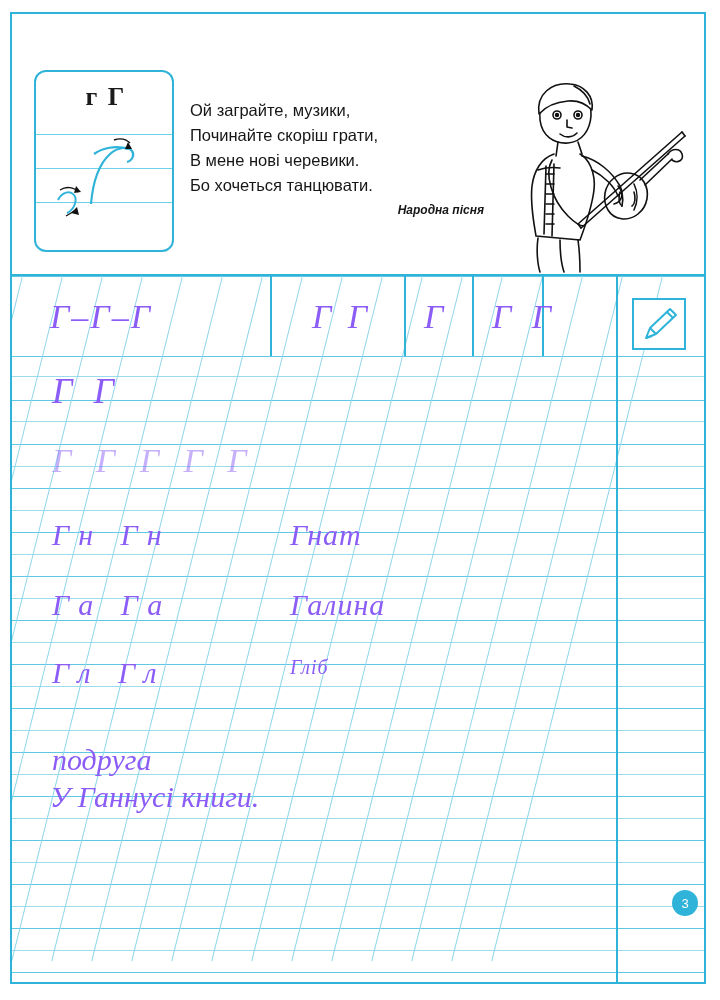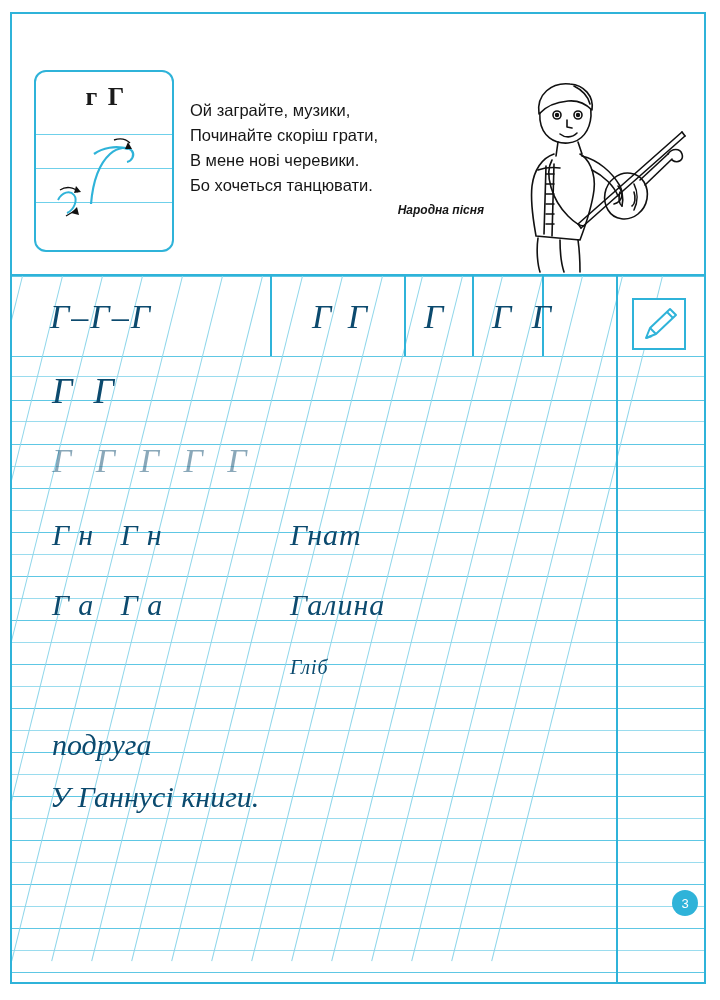--- a/index.html
+++ b/index.html
@@ -37,21 +37,21 @@
   .vline-right{position:absolute;top:0;width:2px;height:706px;background:#2fb3d9;}
 
   .cell{position:absolute;font-family:"Liberation Serif",serif;}
 
   
   .pencilbox{position:absolute;left:620px;top:22px;width:54px;height:52px;background:#fff;border:2px solid #2fb3d9;box-sizing:border-box;}
 
   
   .pagenum{position:absolute;right:22px;bottom:84px;width:26px;height:26px;border-radius:50%;background:#2fb3d9;color:#fff;font-size:13px;display:flex;align-items:center;justify-content:center;font-family:"Liberation Sans",sans-serif;}
 
-  .hand{font-family:"Liberation Serif",serif;font-style:italic;color:#0c4a6e;}
+  .hand{font-family:"Liberation Serif",serif;font-style:italic;color:#8b5cf6;}
 </style>
 </head>
 <body>
 
 <div class="page">
 
   <div class="frame"></div>
 
   <div class="header">
 
@@ -218,23 +218,24 @@
     <div class="cell hand" style="left:40px;top:94px;font-size:36px;letter-spacing:6px;">Г Г</div>
 
     <div class="cell hand" style="left:40px;top:166px;font-size:34px;letter-spacing:8px;opacity:.48;">Г Г Г Г Г</div>
 
     <div class="cell hand" style="left:40px;top:242px;font-size:30px;letter-spacing:10px;">Гн Гн</div>
     <div class="cell hand" style="left:278px;top:242px;font-size:30px;letter-spacing:1px;">Гнат</div>
 
     <div class="cell hand" style="left:40px;top:312px;font-size:30px;letter-spacing:10px;">Га Га</div>
     <div class="cell hand" style="left:278px;top:312px;font-size:30px;letter-spacing:1px;">Галина</div>
 
+    <div class="cell hand" style="left:40px;top:380px;font-size:30px;letter-spacing:10px;">Гл Гл</div>
     <div class="cell hand" style="left:278px;top:380px;font-size:20px;letter-spacing:1px;">Гліб</div>
 
-    <div class="cell hand" style="left:40px;top:452px;font-size:30px;">подруга</div>
+    <div class="cell hand" style="left:40px;top:467px;font-size:30px;">подруга</div>
 
     <div class="cell hand" style="left:38px;top:504px;font-size:30px;">У Ганнусі книги.</div>
 
   </div>
 
   <div class="pagenum">3</div>
 
 </div>
 
 </body></html>

